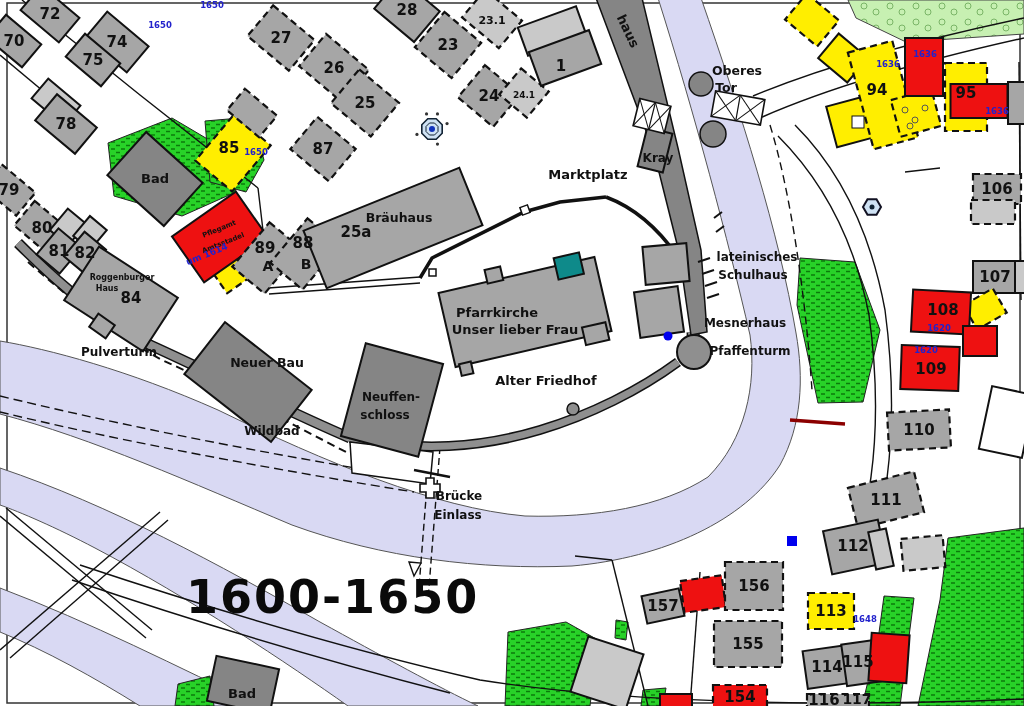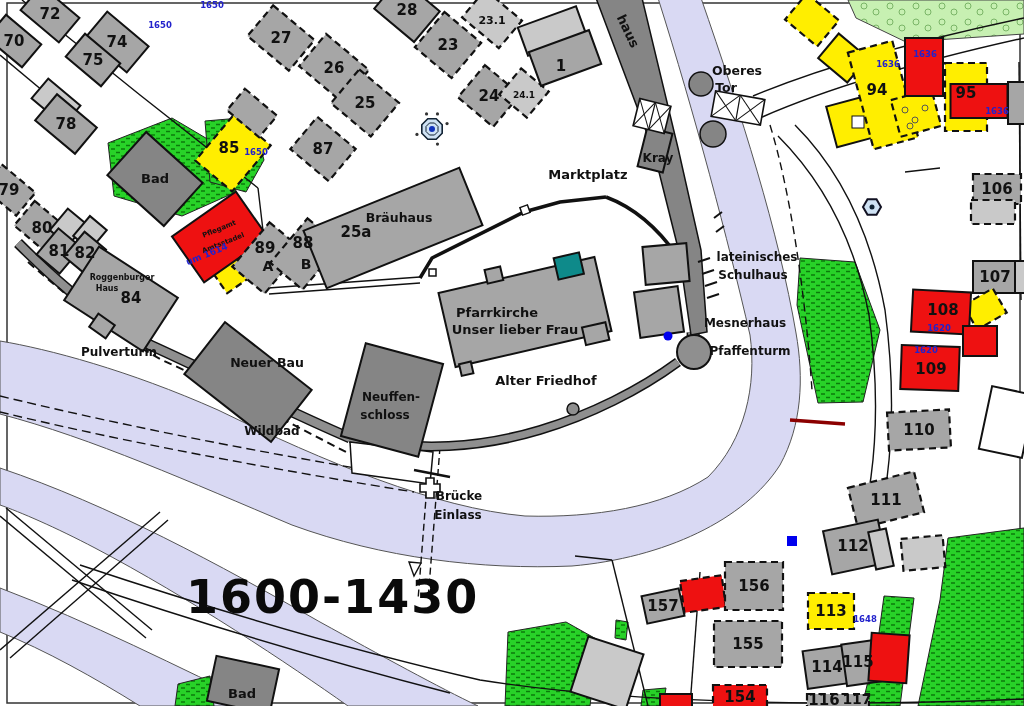--- a/index.html
+++ b/index.html
@@ -429,14 +429,14 @@
       <text x="212" y="8" text-anchor="middle" font-size="8.5" font-weight="700" fill="#2222cc">1650</text>
       <text x="256" y="155" text-anchor="middle" font-size="8.5" font-weight="700" fill="#2222cc">1650</text>
       <text x="888" y="67" text-anchor="middle" font-size="8.5" font-weight="700" fill="#2222cc">1636</text>
       <text x="925" y="57" text-anchor="middle" font-size="8.5" font-weight="700" fill="#2222cc">1636</text>
       <text x="997" y="114" text-anchor="middle" font-size="8.5" font-weight="700" fill="#2222cc">1636</text>
       <text x="208" y="257" text-anchor="middle" font-size="9" font-weight="700" fill="#2222cc" transform="rotate(-22 208 257)">um 1614</text>
       <text x="939" y="331" text-anchor="middle" font-size="8.5" font-weight="700" fill="#2222cc">1620</text>
       <text x="926" y="353" text-anchor="middle" font-size="8.5" font-weight="700" fill="#2222cc">1620</text>
       <text x="865" y="622" text-anchor="middle" font-size="8.5" font-weight="700" fill="#2222cc">1648</text>
     </svg>
-  <div id="period-label">1600-1430</div>
+  <div id="period-label">1600-1650</div>
 </div>
 
 </body></html>

